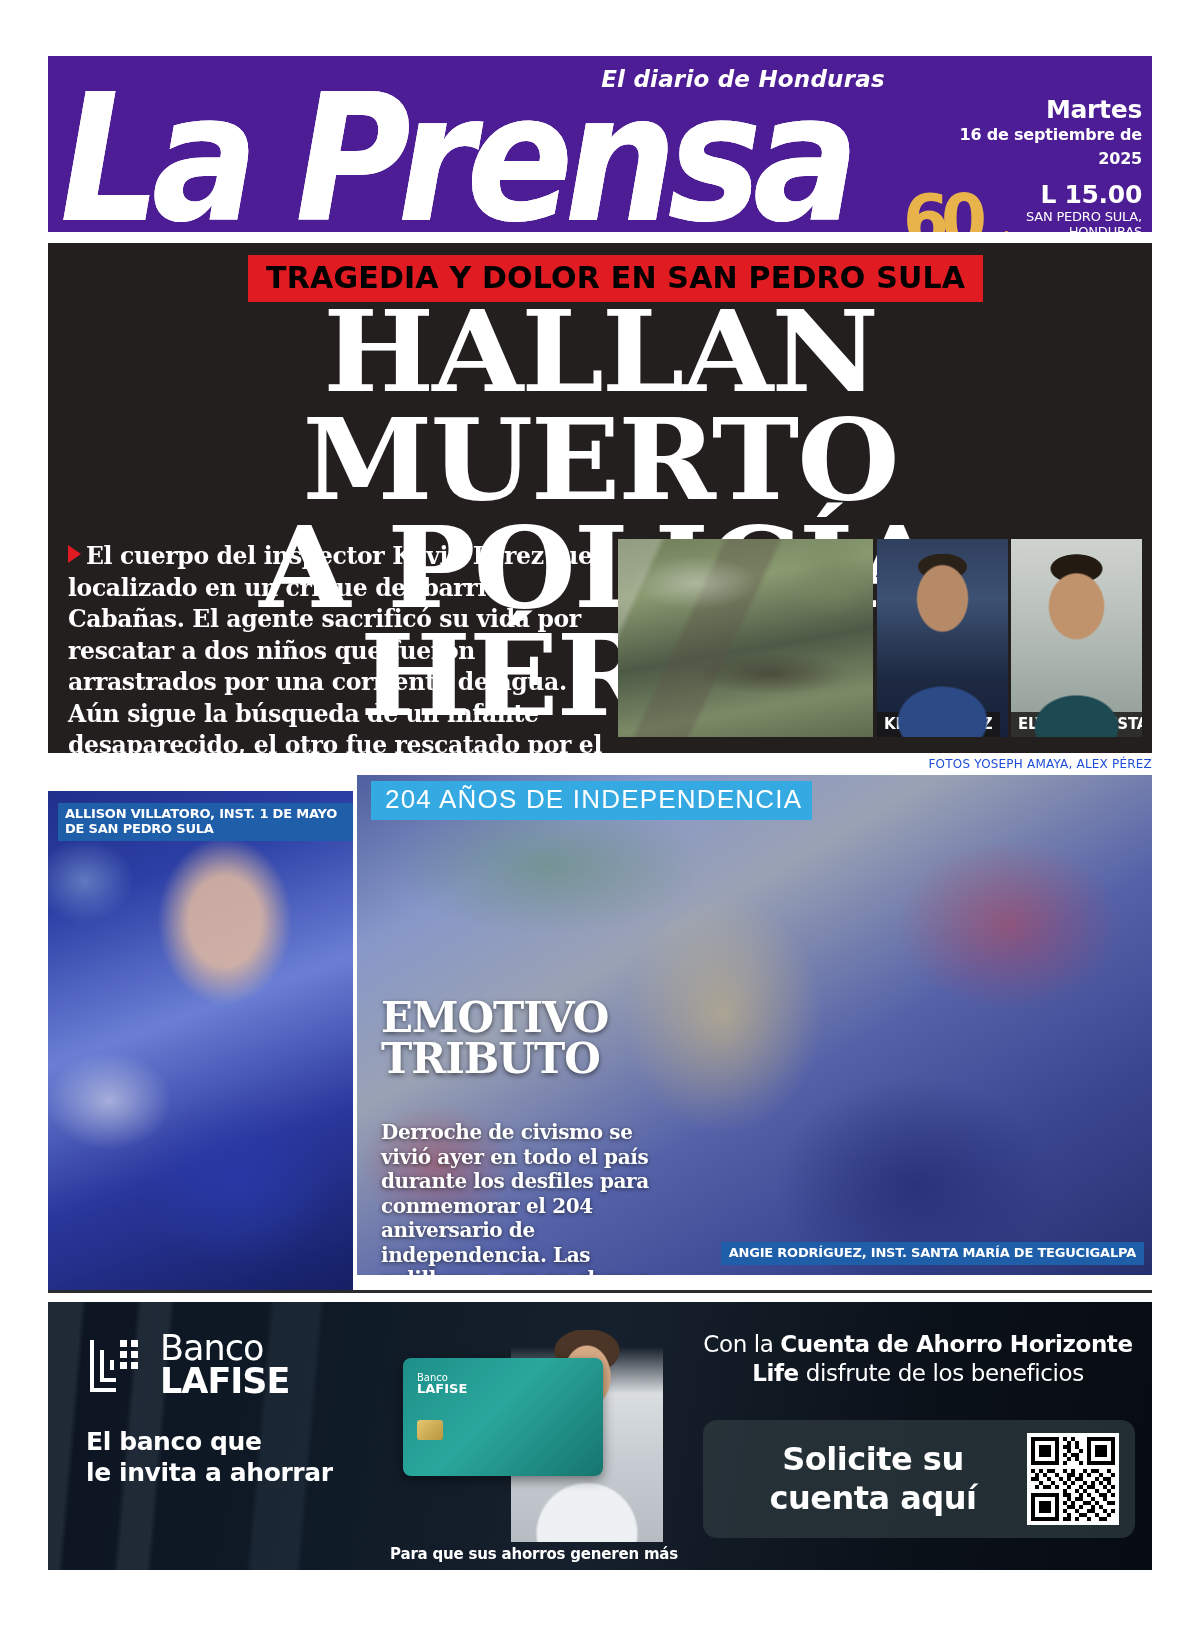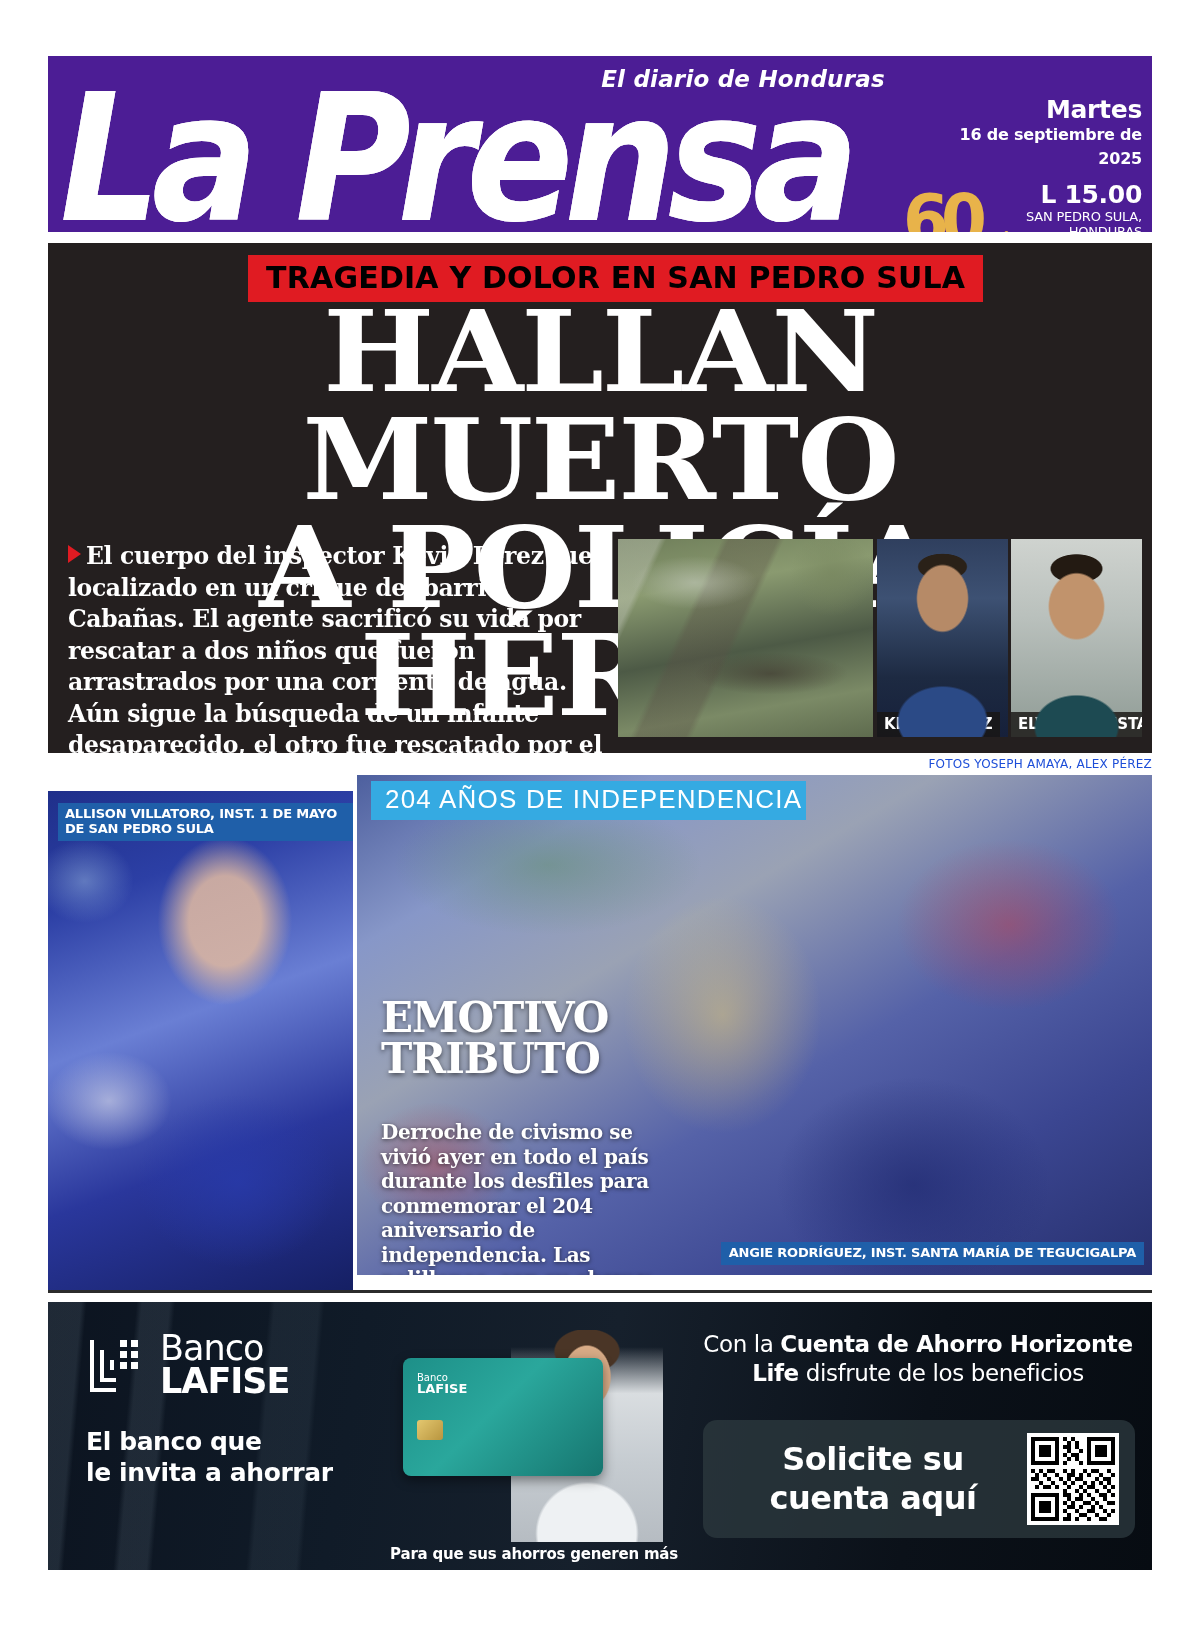--- a/index.html
+++ b/index.html
@@ -265,21 +265,21 @@
       radial-gradient(ellipse 110px 90px at 10% 78%, rgba(190,60,60,.4), transparent 70%);
   }
   .indep-banner {
     position: absolute;
     left: 14px; top: 6px;
     background: #35aae2;
     color: #fff;
     font-family: "Liberation Sans", sans-serif;
     font-size: 26px;
     letter-spacing: 1.2px;
-    padding: 3px 4px 5px 14px;
+    padding: 3px 10px 5px 14px;
     z-index: 6;
   }
   .sec-headline {
     position: absolute;
     left: 24px; top: 222px;
     color: #fff;
     font-family: "DejaVu Serif", serif;
     font-weight: bold;
     font-size: 42px;
     line-height: 41px;

